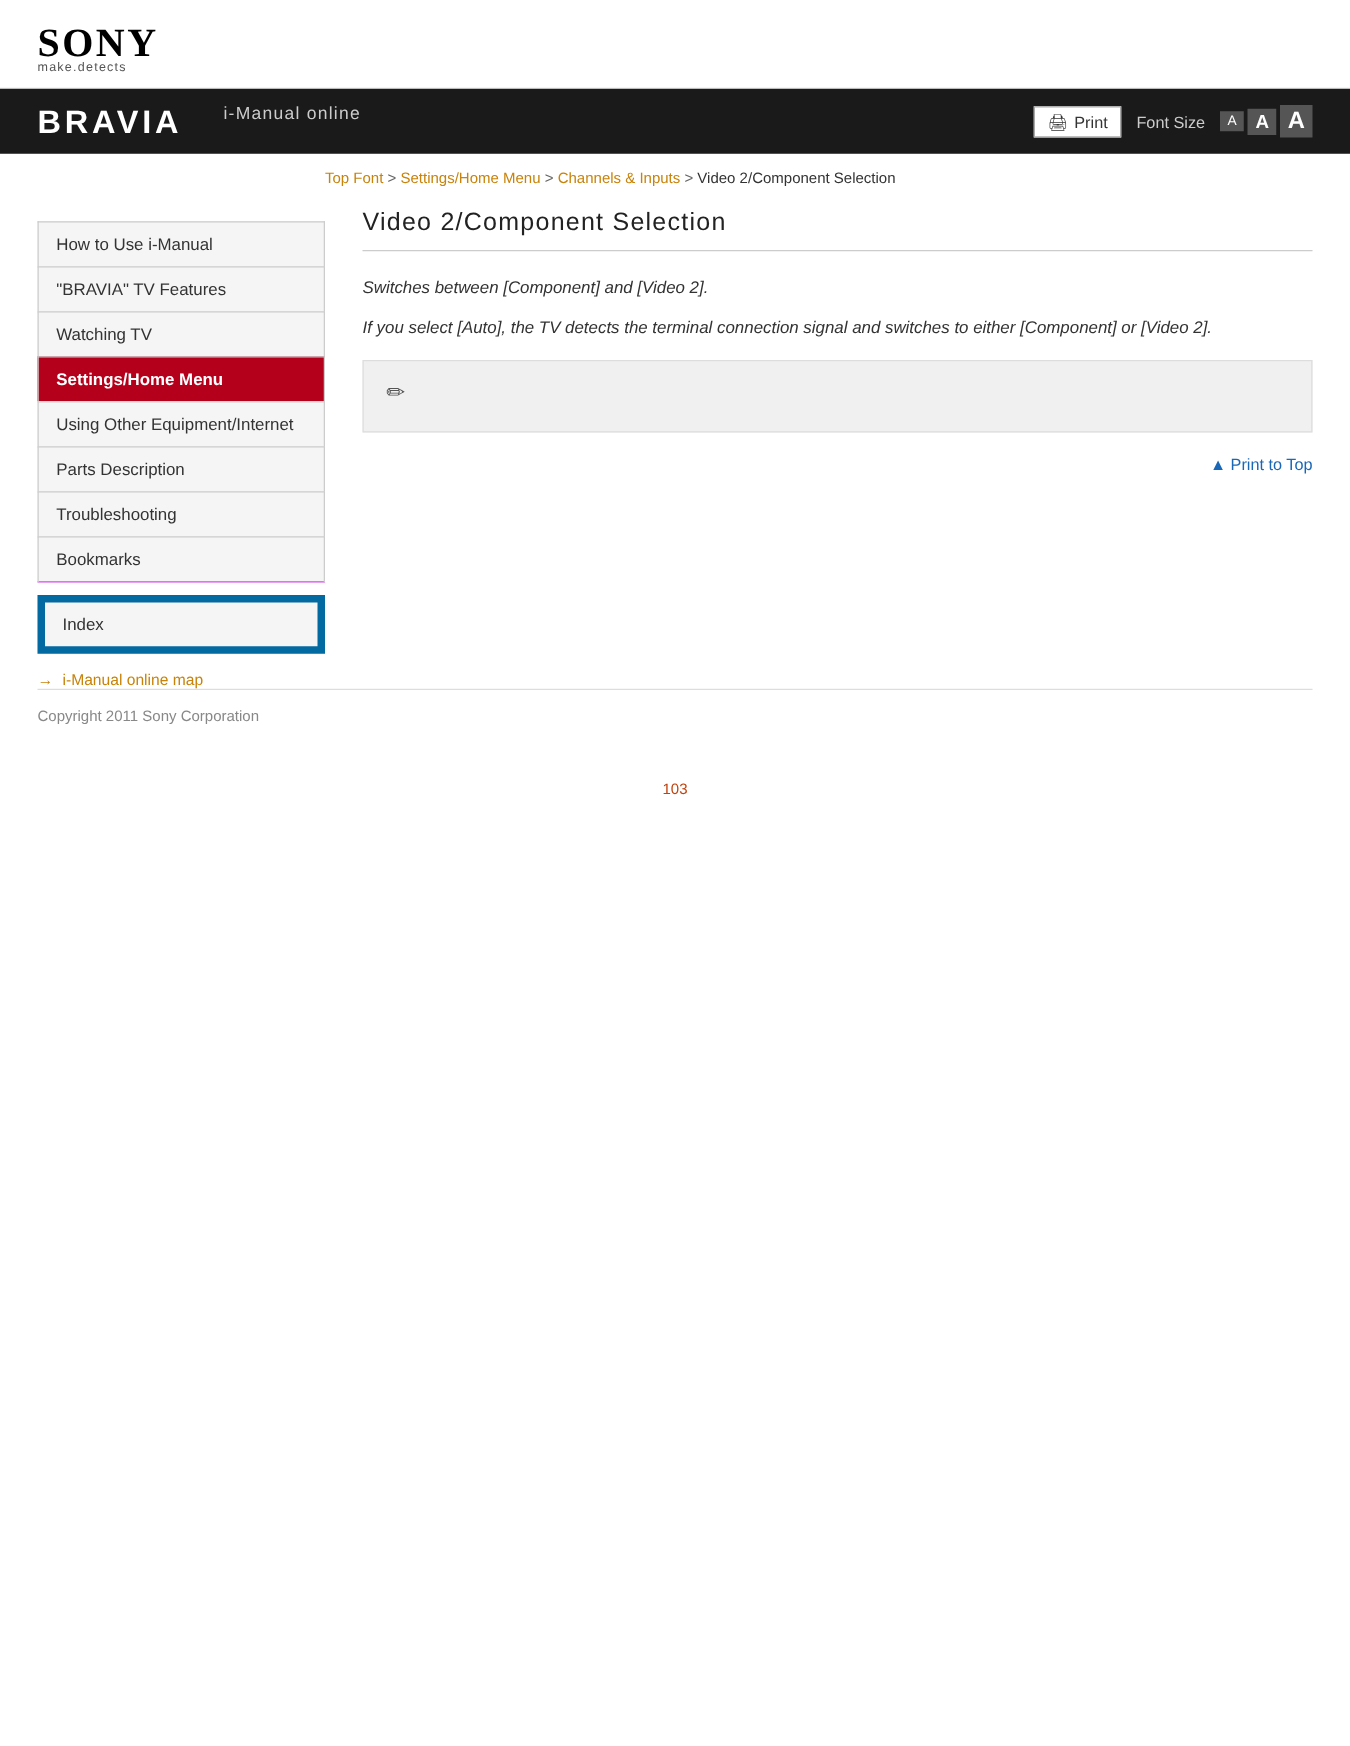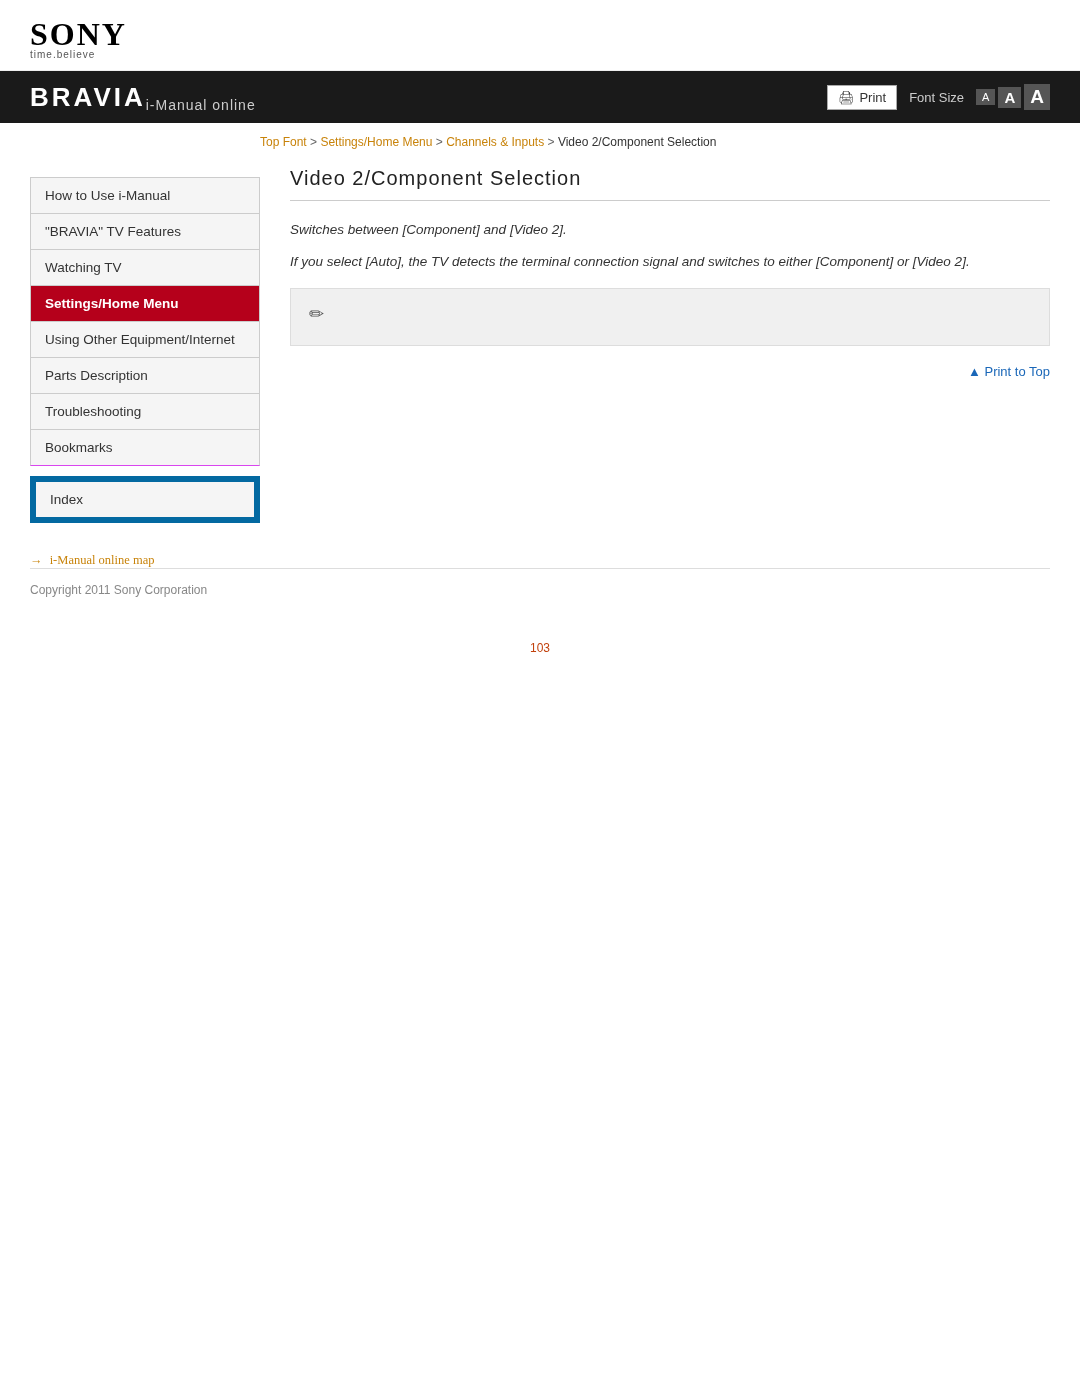--- a/index.html
+++ b/index.html
@@ -39,22 +39,22 @@
     .bravia-banner {
       background: #1a1a1a;
       height: 52px;
       display: flex;
       align-items: center;
       justify-content: space-between;
       padding: 0 30px;
     }
     .bravia-left {
       display: flex;
-      align-items: flex-end;
-      gap: 0;
+      align-items: flex-start;
+      gap: 33px;
     }
     .bravia-logo {
       font-size: 26px;
       font-weight: 900;
       color: #fff;
       font-family: Arial Black, Arial, sans-serif;
       letter-spacing: 3px;
     }
     .imanual-text {
       color: #ccc;
@@ -150,23 +150,22 @@
     }
     .sidebar-index {
       border: 6px solid #0369a1;
       padding: 10px 14px;
       cursor: pointer;
       background: #f5f5f5;
       font-size: 13.5px;
       color: #333;
     }
     .sidebar-link {
-      margin-top: 30px;
+      margin-top: 14px;
       font-size: 12.5px;
-      font-family: Liberation Serif, serif;
     }
     .sidebar-link a {
       color: #c8830a;
       text-decoration: none;
     }
     .arrow-right {
       display: inline-block;
       margin-right: 4px;
       color: #c8830a;
     }
@@ -249,21 +248,21 @@
       color: #c2410c;
       padding: 30px 0 20px 0;
     }
   </style>
 </head>
 <body>
 
 <div class="logo-area">
   <div class="sony-logo">
     <span class="sony-text">SONY</span>
-    <span class="make-believe">time.believe</span>
+    <span class="make-believe">make.detects</span>
   </div>
 </div>
 
 <div class="bravia-banner">
   <div class="bravia-left">
     <span class="bravia-logo">BRAVIA</span>
     <span class="imanual-text">i-Manual online</span>
   </div>
   <div class="bravia-right">
     <button class="print-btn">

